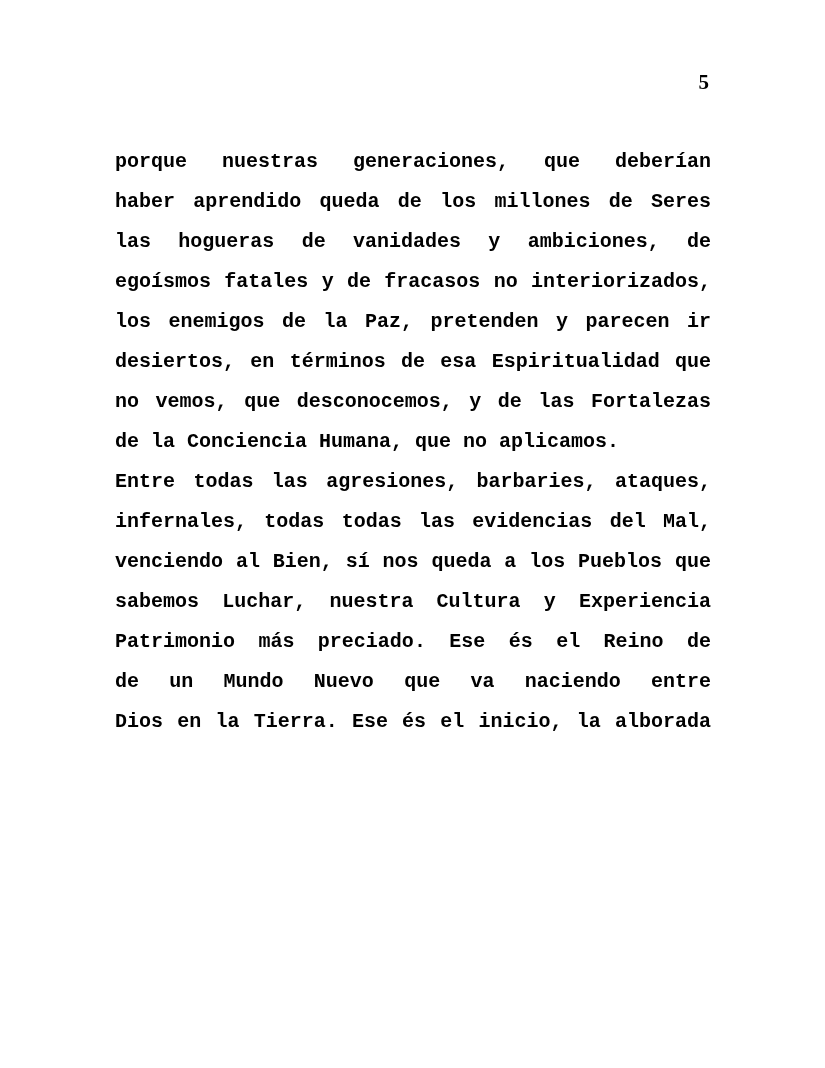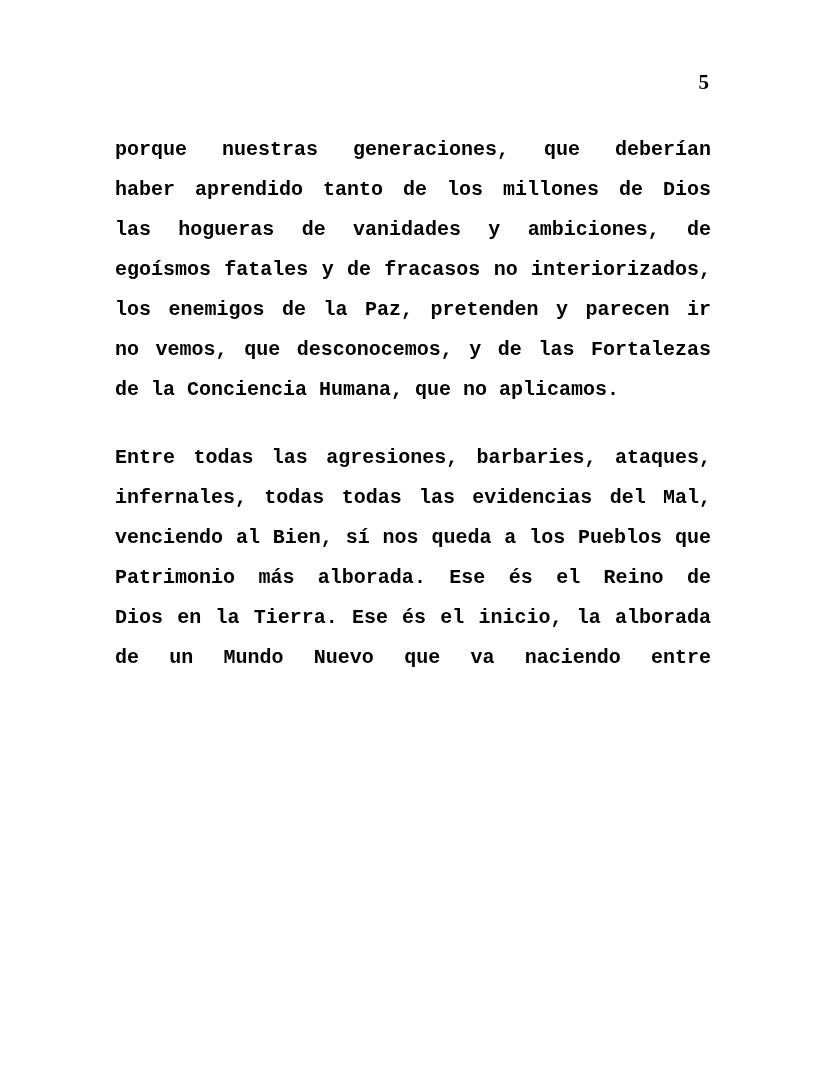--- a/index.html
+++ b/index.html
@@ -21,29 +21,28 @@
     top: 70px;
     right: 116px;
     font-family: "Liberation Serif", "DejaVu Serif", serif;
     font-weight: bold;
     font-size: 21px;
     line-height: 24px;
     color: #000000;
   }
   .text-block {
     position: absolute;
-    top: 130px;
+    top: 142px;
     left: 115px;
     width: 596px;
   }
   .paragraph {
     margin: 0;
   }
   .paragraph + .paragraph {
-    margin-top: 28px;
   }
   .text-line {
     font-family: "Liberation Mono", "DejaVu Sans Mono", monospace;
     font-weight: bold;
     font-size: 20px;
     line-height: 40px;
     white-space: normal;
     text-align: justify;
     text-align-last: justify;
     color: #000000;
@@ -54,29 +53,31 @@
   }
 </style>
 </head>
 <body>
 
 <div class="page">
   <div class="page-number">5</div>
   <div class="text-block" id="text-block">
       <div class="paragraph">
         <div class="text-line">porque nuestras generaciones, que deberían</div>
-        <div class="text-line">haber aprendido tanto de los millones de Dios</div>
+        <div class="text-line">haber aprendido queda de los millones de Seres</div>
         <div class="text-line">las hogueras de vanidades y ambiciones, de</div>
         <div class="text-line">egoísmos fatales y de fracasos no interiorizados,</div>
         <div class="text-line">los enemigos de la Paz, pretenden y parecen ir</div>
+        <div class="text-line">desiertos, en términos de esa Espiritualidad que</div>
         <div class="text-line">no vemos, que desconocemos, y de las Fortalezas</div>
         <div class="text-line last-natural">de la Conciencia Humana, que no aplicamos.</div>
       </div>
       <div class="paragraph">
         <div class="text-line">Entre todas las agresiones, barbaries, ataques,</div>
         <div class="text-line">infernales, todas todas las evidencias del Mal,</div>
         <div class="text-line">venciendo al Bien, sí nos queda a los Pueblos que</div>
-        <div class="text-line">Patrimonio más alborada. Ese és el Reino de</div>
+        <div class="text-line">sabemos Luchar, nuestra Cultura y Experiencia</div>
+        <div class="text-line">Patrimonio más preciado. Ese és el Reino de</div>
+        <div class="text-line">de un Mundo Nuevo que va naciendo entre</div>
         <div class="text-line">Dios en la Tierra. Ese és el inicio, la alborada</div>
-        <div class="text-line">de un Mundo Nuevo que va naciendo entre</div>
       </div>
     </div>
 </div>
 
 </body></html>

